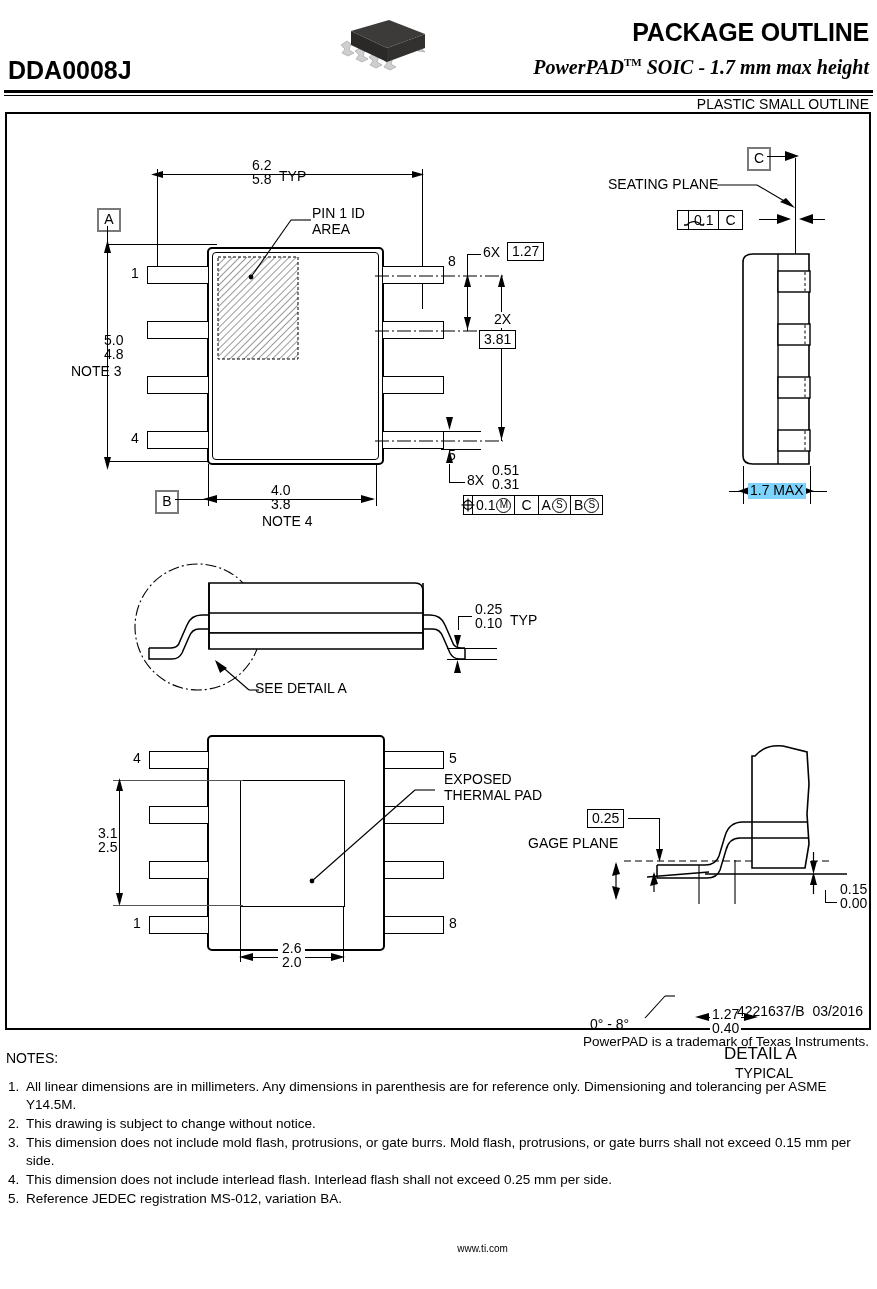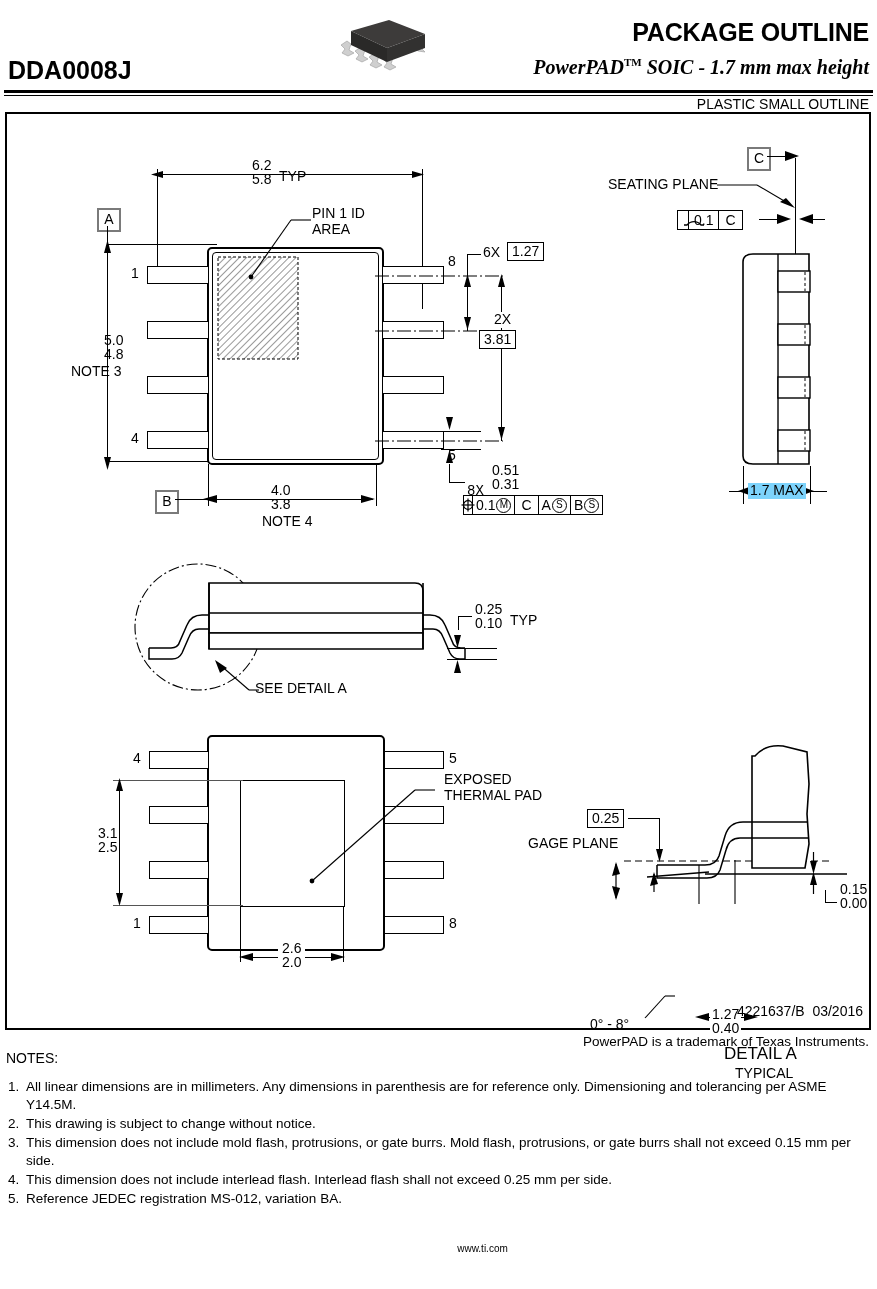--- a/index.html
+++ b/index.html
@@ -211,21 +211,21 @@
     <div class="ln hln" style="left:434px;top:317px;width:40px;"></div>
     <div class="ln hln" style="left:434px;top:335px;width:40px;"></div>
     <svg style="left:436px;top:296px;" width="14" height="22">
       <polygon points="6.5,20 3,7 10,7" fill="#000"></polygon>
     </svg>
     <svg style="left:436px;top:334px;" width="14" height="22">
       <polygon points="6.5,2 3,15 10,15" fill="#000"></polygon>
     </svg>
     <div class="ln vln" style="left:442px;top:350px;height:18px;"></div>
     <div class="ln hln" style="left:442px;top:368px;width:16px;"></div>
-    <div class="txt" style="left:460px;top:370px;font-family:Liberation Mono, monospace;">8X</div>
+    <div class="txt" style="left:460px;top:359px;">8X</div>
     <div class="frac" style="left:485px;top:349px;text-align:left;">
       <span class="a">0.51</span>
       <span class="b">0.31</span>
     </div>
 
     <div style="position:absolute;left:456px;top:381px;display:flex;border:1.5px solid #000;background:#fff;align-items:stretch;">
       <div style="display:flex;align-items:center;justify-content:center;padding:1px 4px;border-right:1.5px solid #000;">
         <svg width="14" height="14">
           <circle cx="7" cy="7" r="4.4" fill="none" stroke="#000" stroke-width="1.2"></circle>
           <line x1="7" y1="0.5" x2="7" y2="13.5" stroke="#000" stroke-width="1.2"></line>

